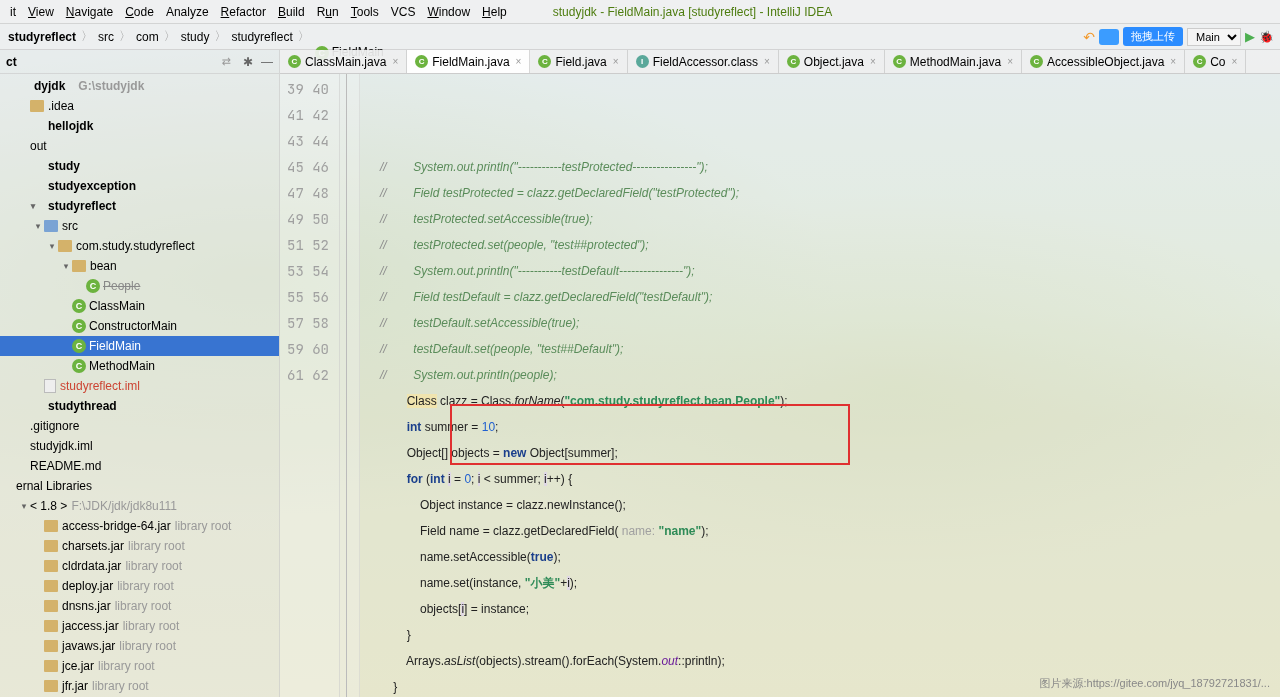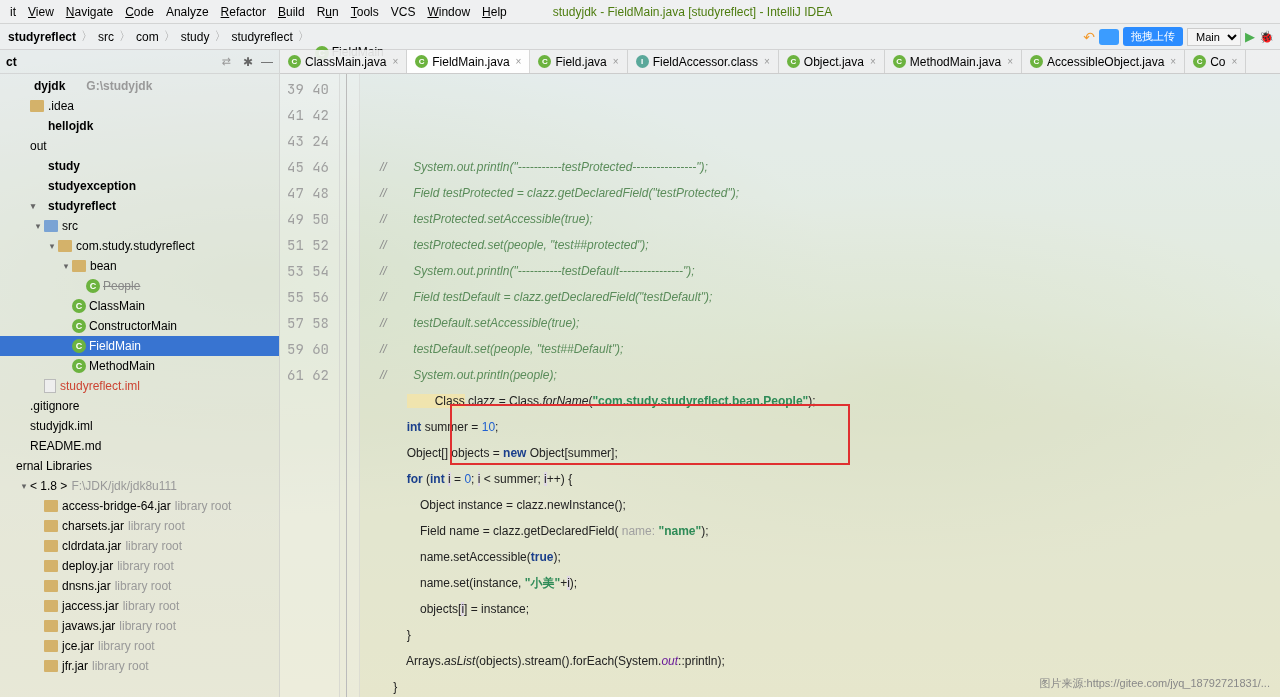--- a/index.html
+++ b/index.html
@@ -56,21 +56,21 @@
 .fold-col::before { content:""; position:absolute; left:6px; top:0; bottom:0; border-left:1px solid #bbb; }
 .code { flex:1; padding:2px 0 2px 20px; font-family:"Consolas","JetBrains Mono",monospace; font-size:15px; line-height:26px; white-space:pre; color:#222; position:relative; }
 .cm-comment { color:#8c8c8c; font-style:italic; }
 .cm-comment2 { color:#5a8c5a; font-style:italic; }
 .cm-kw { color:#1a3f8c; font-weight:bold; }
 .cm-str { color:#2e8b57; font-weight:bold; }
 .cm-num { color:#2060d0; }
 .cm-fn { font-style:italic; }
 .cm-field { color:#6a1b9a; font-style:italic; }
 .cm-hint { color:#a0a0a0; font-style:normal; }
-.hl { background:rgba(255,230,150,0.55);padding-left:28px; }
+.hl { background:rgba(255,230,150,0.55); }
 .hl-id { background:rgba(220,200,255,0.45); }
 .redbox { position:absolute; border:2px solid #e03030; pointer-events:none; }
 .watermark { position:absolute; right:10px; bottom:6px; color:#888; font-size:11px; }
 select.runcfg { background:#f5f5f5; border:1px solid #ccc; padding:1px 4px; font-size:11px; }
 .chevrons { color:#999; font-size:11px; padding:0 4px; }
 </style>
 </head>
 <body>
 <div class="bg-photo"></div>
 
@@ -122,21 +122,21 @@
         <span class="chevrons">⇄</span>
         <span>✱</span>
         <span>—</span>
       </div>
     </div>
     <div class="tree" id="tree">
         <div class="nd bold">
           <span class="ind" style="width:0px"></span>
           <span class="tw"></span>
           <span>dyjdk</span>
-          <span class="grey" style="margin-left:12px">G:\studyjdk</span>
+          <span class="grey" style="margin-left:4px">G:\studyjdk</span>
         </div>
         <div class="nd">
           <span class="ind" style="width:14px"></span>
           <span class="tw"></span>
           <span class="fold-ic"></span>
           <span>.idea</span>
         </div>
         <div class="nd bold">
           <span class="ind" style="width:14px"></span>
           <span class="tw"></span>
@@ -208,20 +208,25 @@
           <span class="ind" style="width:56px"></span>
           <span class="tw"></span>
           <span class="class-icon">C</span>
           <span>MethodMain</span>
         </div>
         <div class="nd">
           <span class="ind" style="width:28px"></span>
           <span class="tw"></span>
           <span class="file-ic"></span>
           <span><span class="red">studyreflect.iml</span></span>
+        </div>
+        <div class="nd bold">
+          <span class="ind" style="width:14px"></span>
+          <span class="tw"></span>
+          <span>studythread</span>
         </div>
         <div class="nd">
           <span class="ind" style="width:14px"></span>
           <span class="tw"></span>
           <span>.gitignore</span>
         </div>
         <div class="nd">
           <span class="ind" style="width:14px"></span>
           <span class="tw"></span>
           <span>studyjdk.iml</span>
@@ -350,21 +355,21 @@
           <span>Co</span>
           <span class="x">×</span>
         </div>
       </div>
     <div class="code-area">
       <div class="gutter" id="gutter">39
 40
 41
 42
 43
-24
+44
 45
 46
 47
 48
 49
 50
 51
 52
 53
 54

